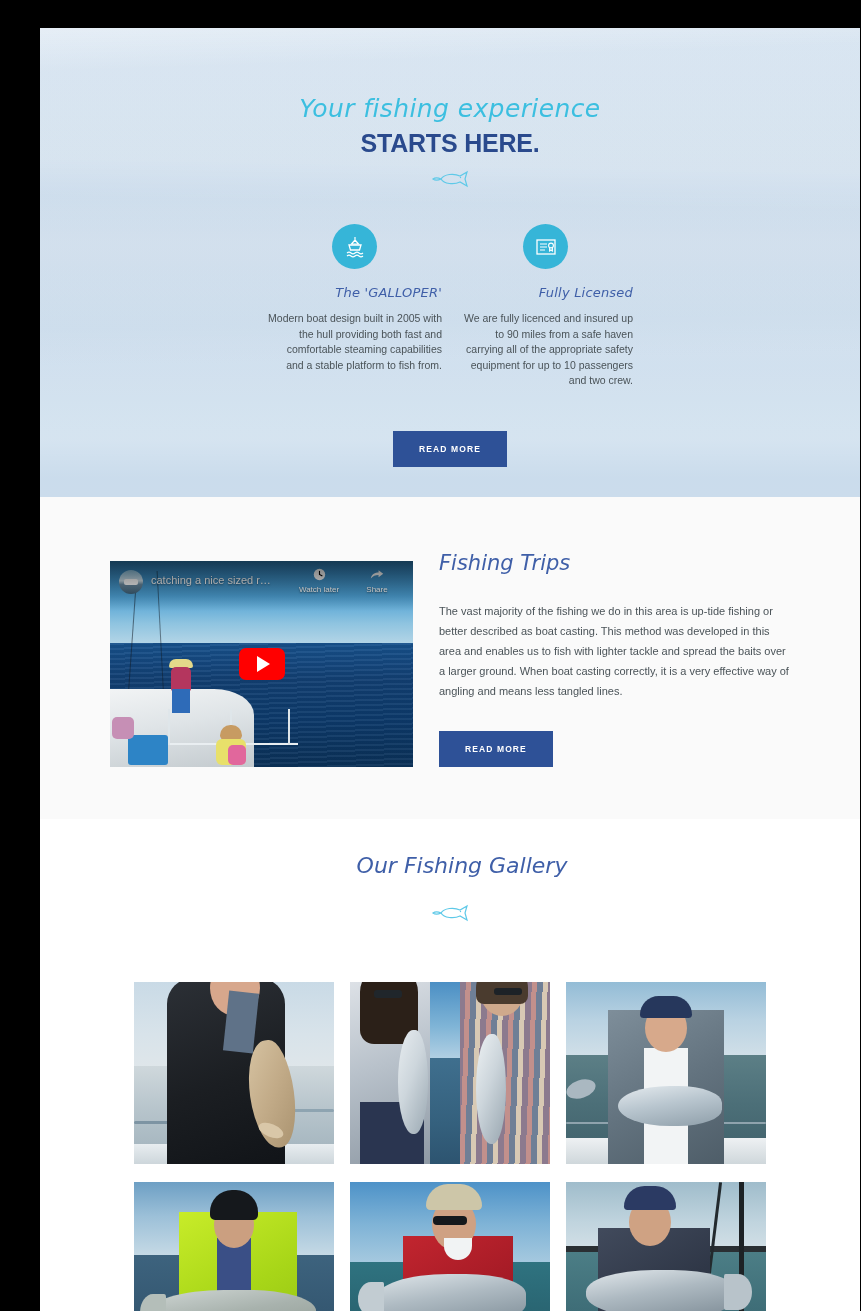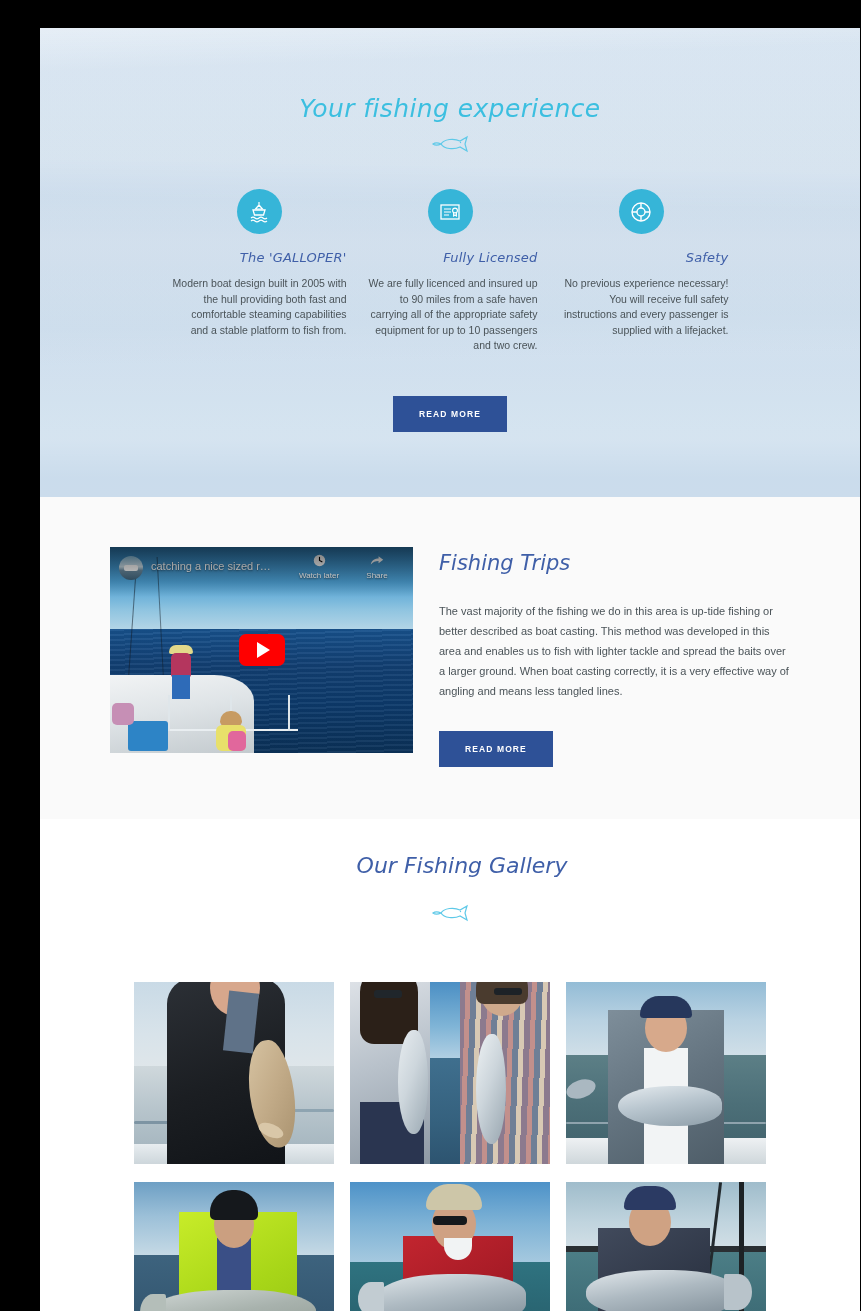--- a/index.html
+++ b/index.html
@@ -82,21 +82,21 @@
     background:#2e5197;color:#fff;border:0;
     font-size:8.5px;font-weight:bold;letter-spacing:1.1px;
     padding:13px 26px;cursor:pointer;
     font-family:"Liberation Sans",sans-serif;
   }
 
   
   .trips{
     background:#fafafa;
     padding:50px 70px 52px;
-    display:flex;gap:26px;align-items:flex-start;
+    display:flex;gap:26px;align-items:flex-end;
   }
   .video{
     width:303px;height:206px;position:relative;overflow:hidden;flex:0 0 auto;
     background:#0a2f55;
   }
   .vid-sky{
     position:absolute;left:0;right:0;top:0;height:42%;
     background:linear-gradient(180deg,#2f7fb8 0%,#4c9fd2 40%,#8fc4e0 72%,#bcd9e8 100%);
   }
   .vid-sea{
@@ -194,20 +194,21 @@
   .g-deck{position:absolute;left:0;right:0;bottom:0;}
 </style>
 </head>
 <body>
 
 <div class="page">
 
   <section class="hero">
     <div class="hero-inner">
       <h1 class="hero-title-script">Your fishing experience</h1>
+      <h2 class="hero-title-bold">STARTS HERE.</h2>
 
       <svg class="fish-divider" viewBox="0 0 40 22">
         <path d="M11 11 C14 6, 24 5, 30 8 L37 4 L35 11 L37 18 L30 14 C24 17, 14 16, 11 11 Z" fill="none" stroke="#5ec9e8" stroke-width="1.2"></path>
         <path d="M11 11 C8 9.5, 5 9.5, 3 11 C5 12.5, 8 12.5, 11 11 Z" fill="none" stroke="#5ec9e8" stroke-width="1.2"></path>
         <circle cx="30.5" cy="9.5" r=".7" fill="#5ec9e8"></circle>
       </svg>
 
       <div class="features">
 
         <div class="feature">
@@ -229,31 +230,20 @@
               <rect x="4" y="6" width="18" height="14" fill="none" stroke="#fff" stroke-width="1.3"></rect>
               <path d="M7 10 h7 M7 13 h7 M7 16 h5" stroke="#fff" stroke-width="1.1" fill="none"></path>
               <circle cx="18" cy="11.5" r="2.4" fill="none" stroke="#fff" stroke-width="1.1"></circle>
               <path d="M16.6 13.6 L16.6 17 L18 16 L19.4 17 L19.4 13.6" fill="none" stroke="#fff" stroke-width="1.1"></path>
             </svg>
           </div>
           <h3 class="feat-title">Fully Licensed</h3>
           <p class="feat-body">We are fully licenced and insured up to 90 miles from a safe haven carrying all of the appropriate safety equipment for up to 10 passengers and two crew.</p>
         </div>
 
-        <div class="feature">
-          <div class="feat-icon">
-            <svg width="26" height="26" viewBox="0 0 26 26">
-              <circle cx="13" cy="13" r="9" fill="none" stroke="#fff" stroke-width="1.4"></circle>
-              <circle cx="13" cy="13" r="4" fill="none" stroke="#fff" stroke-width="1.4"></circle>
-              <path d="M13 4 L13 9 M13 17 L13 22 M4 13 L9 13 M17 13 L22 13" stroke="#fff" stroke-width="1.4"></path>
-            </svg>
-          </div>
-          <h3 class="feat-title">Safety</h3>
-          <p class="feat-body">No previous experience necessary! You will receive full safety instructions and every passenger is supplied with a lifejacket.</p>
-        </div>
 
 
       </div>
 
       <div class="readmore-wrap">
         <button class="btn-primary">READ MORE</button>
       </div>
     </div>
   </section>
 

